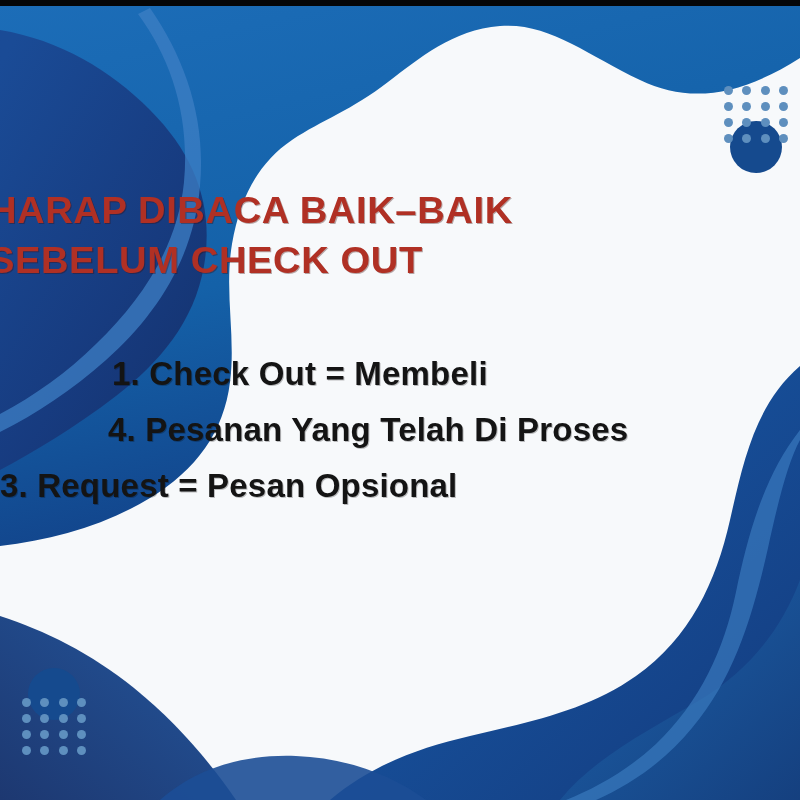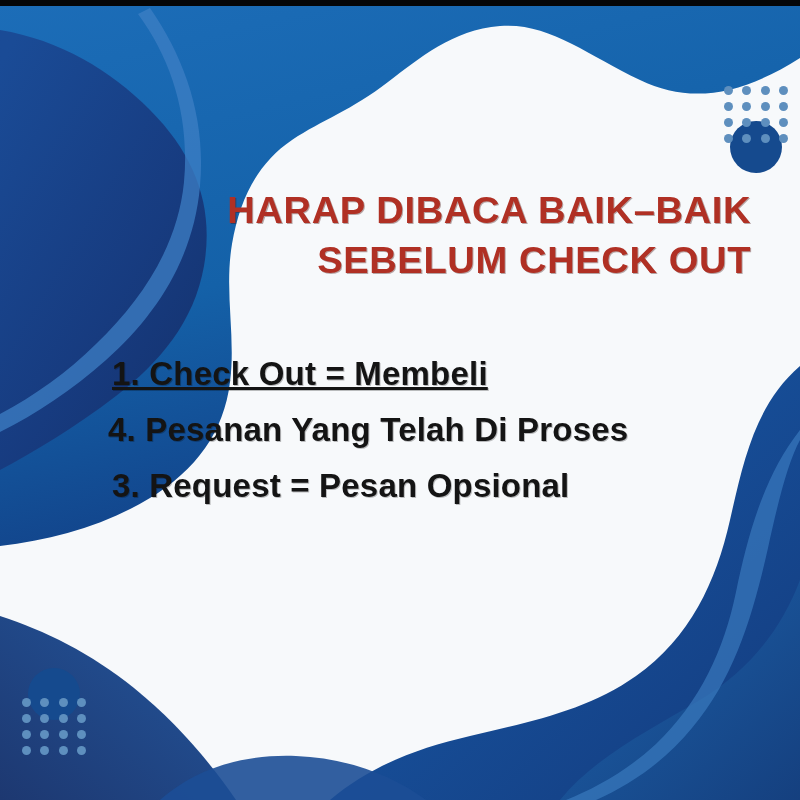--- a/index.html
+++ b/index.html
@@ -76,21 +76,21 @@
   .content {
     position: absolute;
     inset: 0;
     z-index: 6;
   }
   .title-block {
     position: absolute;
     left: 0;
     top: 186px;
     width: 740px;
-    text-align: right;
+    text-align: left;
   }
   .title-line {
     color: #B03024;
     font-weight: 700;
     font-size: 37px;
     letter-spacing: 0.6px;
     line-height: 50px;
     font-stretch: condensed;
     transform: scaleX(1.03);
     text-shadow: 1px 1px 0 rgba(60,10,5,0.35);
@@ -104,28 +104,28 @@
   }
   .list-line {
     font-weight: 700;
     font-size: 33px;
     line-height: 56px;
     color: #141414;
     letter-spacing: 0.2px;
     white-space: nowrap;
     text-shadow: 1px 1px 0 rgba(0,0,0,0.25);
   }
-  .list-line.ln1 { padding-left: 112px; text-decoration: underline; }
+  .list-line.ln1 { padding-left: 112px; }
   .list-line.ln2 { padding-left: 108px; }
   .list-line.ln3 {
     padding-left: 142px;
     color: #B03024;
     text-shadow: 1px 1px 0 rgba(60,10,5,0.35);
   }
-  .list-line.ln4 { padding-left: 112px; }
+  .list-line.ln4 { }
 </style>
 </head>
 <body>
 
 <div id="poster">
 
   <svg id="bg-svg" viewBox="0 0 800 800" preserveAspectRatio="none">
     <defs>
       <linearGradient id="gTopBlue" x1="0" y1="0" x2="0.35" y2="1">
         <stop offset="0%" stop-color="#1C6DB8"></stop>

